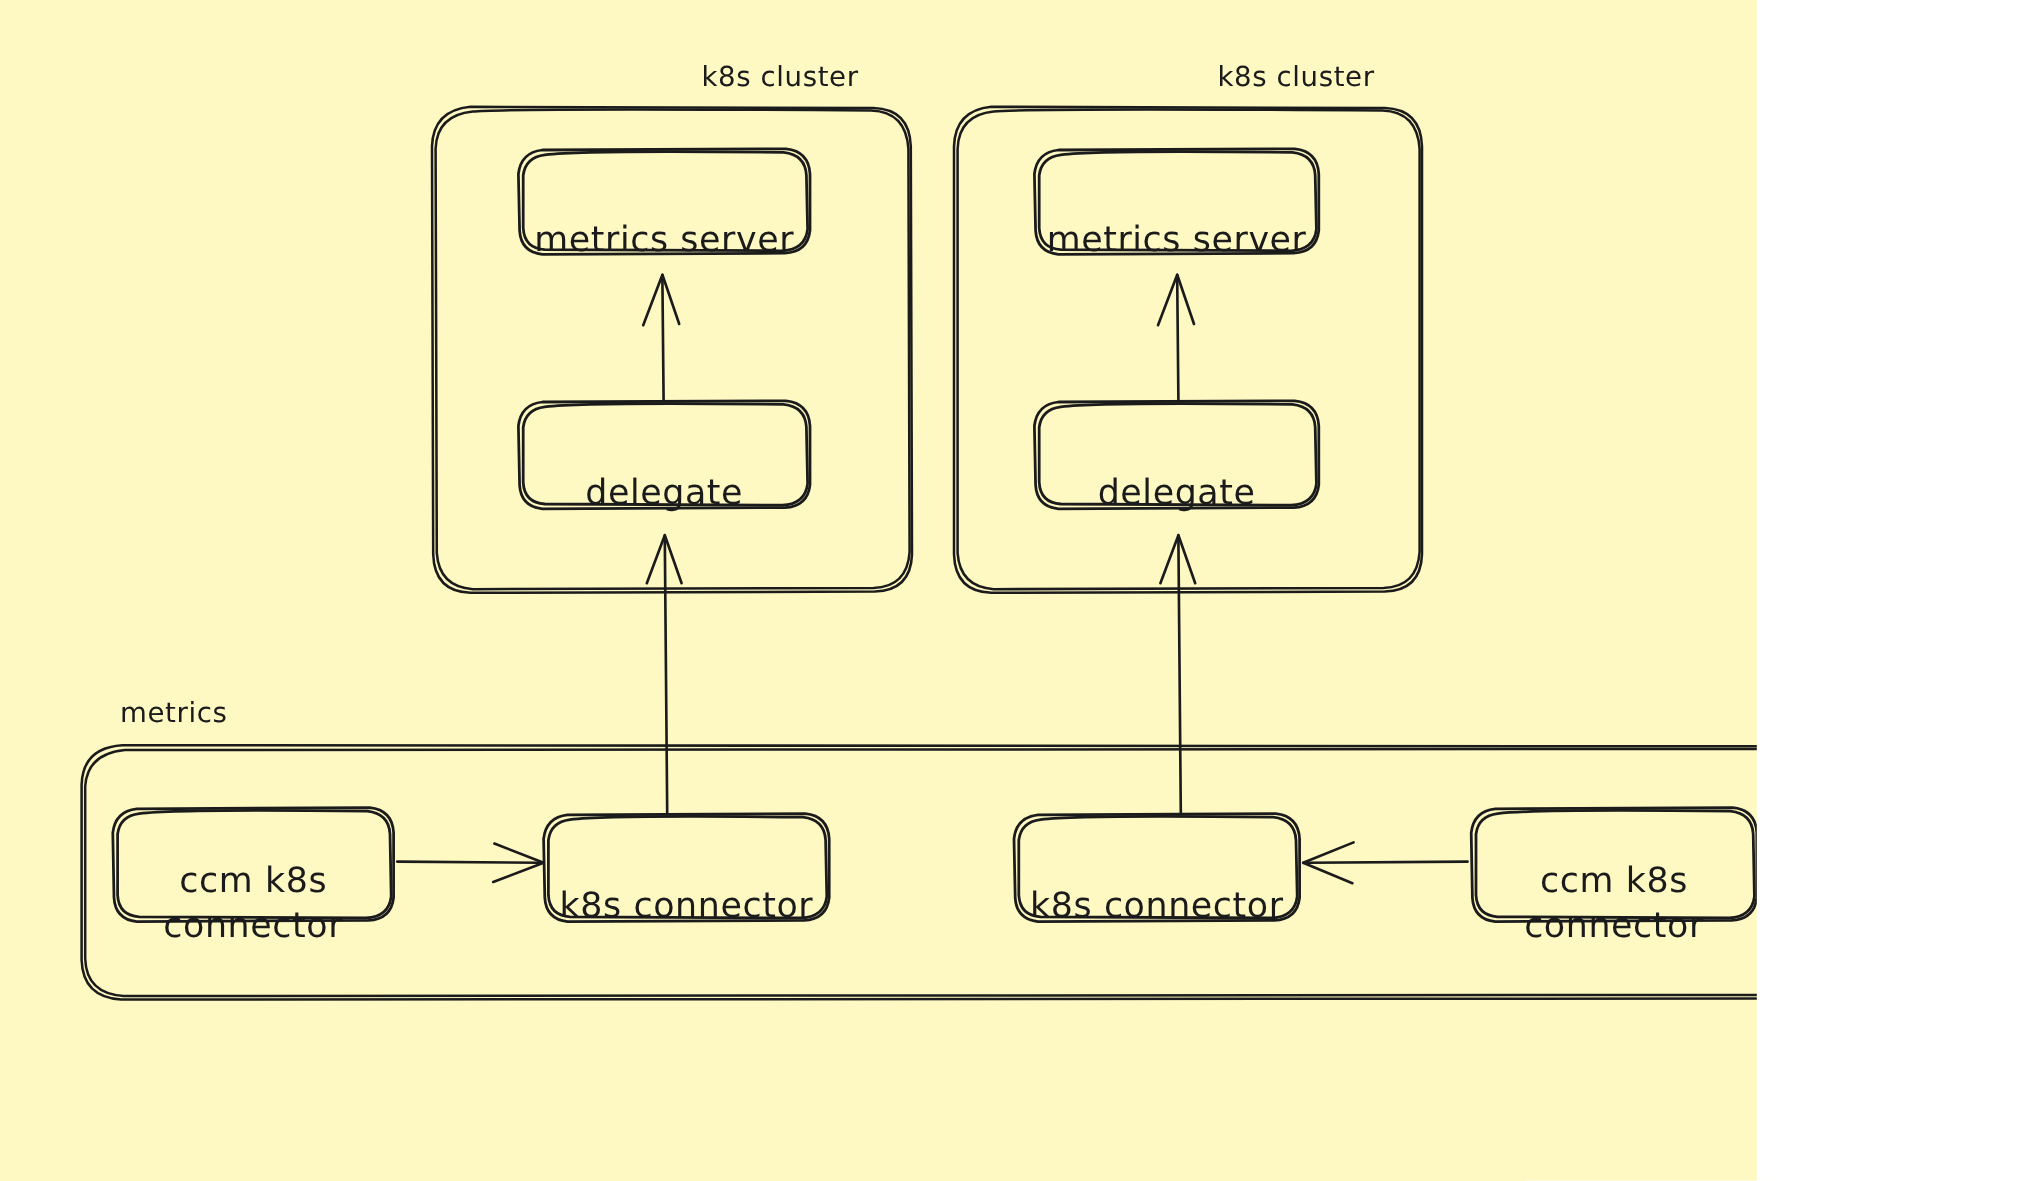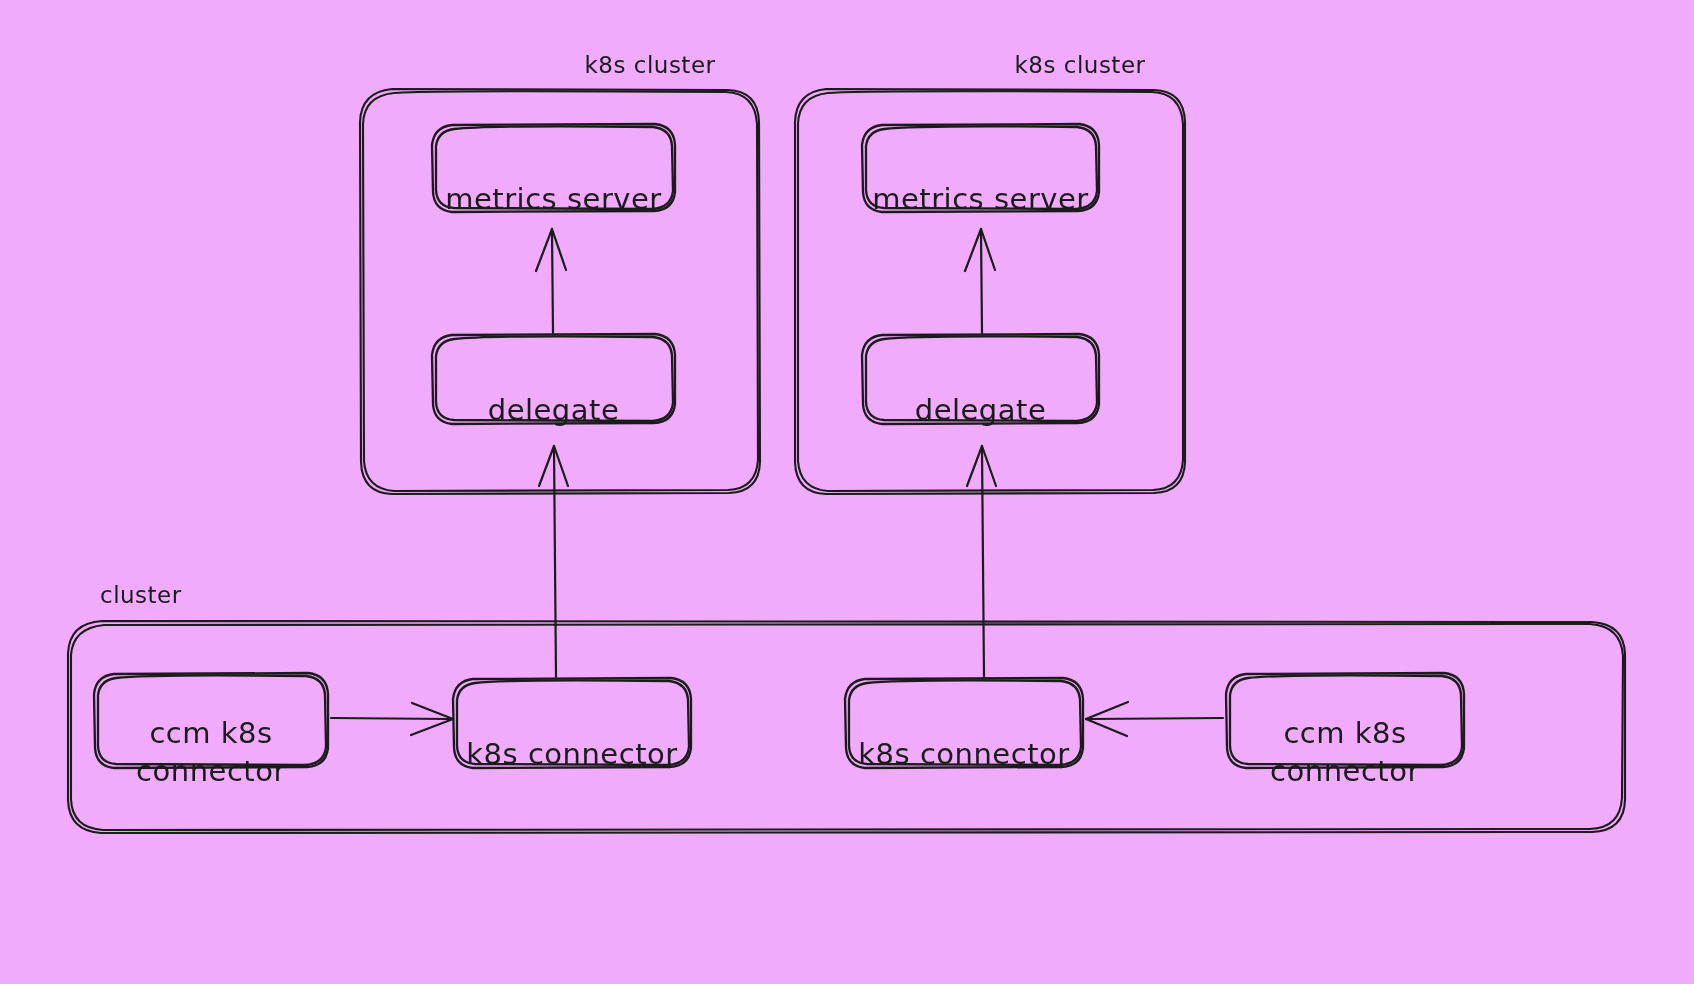--- a/index.html
+++ b/index.html
@@ -6,23 +6,23 @@
   html, body {
     margin: 0;
     padding: 0;
     background: #ffffff;
   }
   body {
     font-family: "DejaVu Sans", sans-serif;
   }
   #canvas {
     position: relative;
-    width: 1694px;
+    width: 1464px;
     height: 984px;
-    background: #f0abfc;
+    background: #fef9c3;
     overflow: hidden;
   }
   #sketch {
     position: absolute;
     left: 0;
     top: 0;
     width: 1694px;
     height: 984px;
   }
   .node-label,
@@ -147,21 +147,21 @@
         <path d="M1086 719 L1127 736"></path>
       </g>
 
     </g>
   </svg>
 
   <div class="group-label" style="left:525px; top:48px; width:250px; height:36px;">k8s cluster</div>
 
   <div class="group-label" style="left:955px; top:48px; width:250px; height:36px;">k8s cluster</div>
 
-  <div class="group-label" style="left:100px; top:578px; width:180px; height:36px; justify-content:flex-start;">cluster</div>
+  <div class="group-label" style="left:100px; top:578px; width:180px; height:36px; justify-content:flex-start;">metrics</div>
 
   <div class="node-label" style="left:432px; top:124px; width:243px; height:88px;">metrics server</div>
 
   <div class="node-label" style="left:432px; top:334px; width:243px; height:90px;">delegate</div>
 
   <div class="node-label" style="left:862px; top:124px; width:237px; height:88px;">metrics server</div>
 
   <div class="node-label" style="left:862px; top:334px; width:237px; height:90px;">delegate</div>
 
   <div class="node-label" style="left:94px; top:673px; width:234px; height:95px;">ccm k8s

